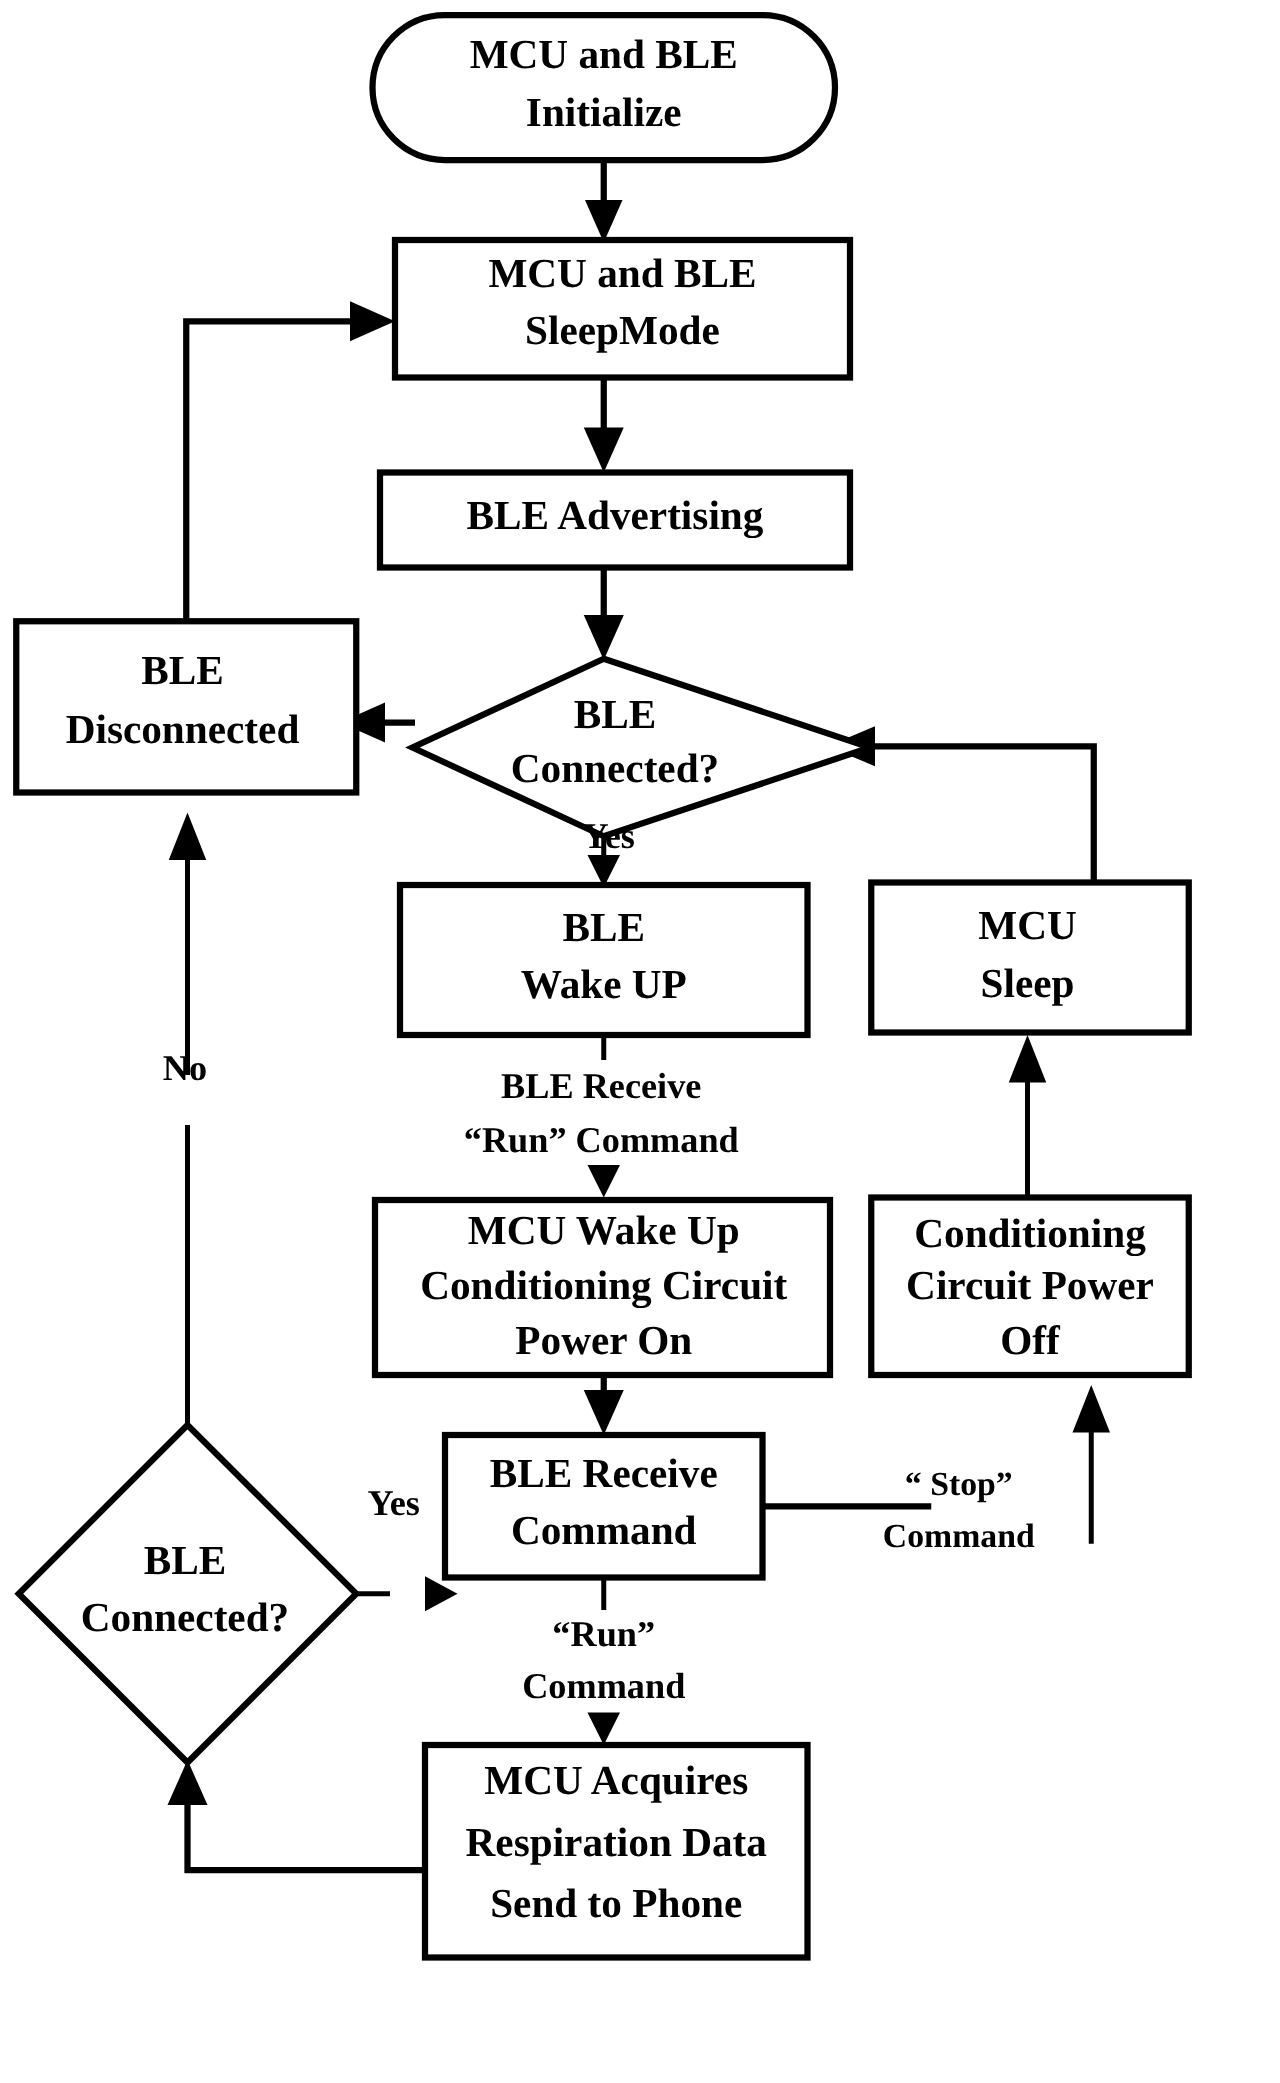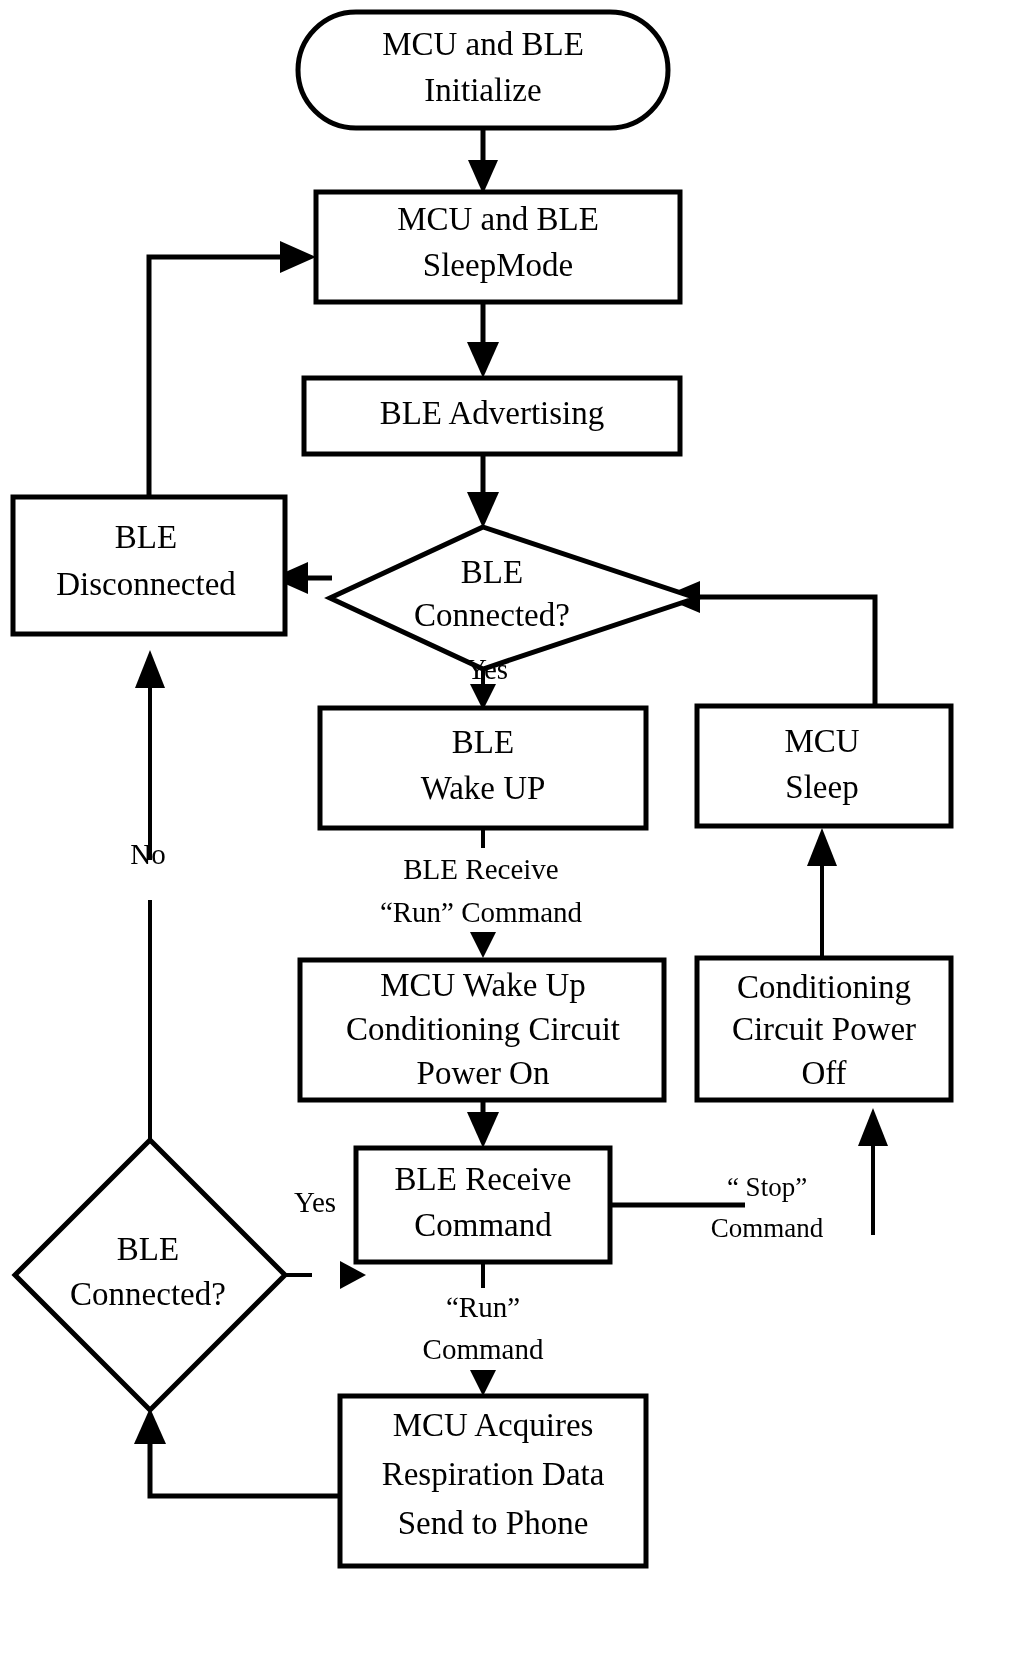--- a/index.html
+++ b/index.html
@@ -10,20 +10,21 @@
   body {
     width: 1024px;
     height: 1666px;
     font-family: "Liberation Serif", "DejaVu Serif", serif;
     overflow: hidden;
   }
   #flowchart-root {
     position: relative;
     width: 1024px;
     height: 1590px;
+    font-weight: bold;
   }
   svg#flow-svg {
     position: absolute;
     left: 0;
     top: 0;
     width: 1024px;
     height: 1666px;
     display: block;
   }
   .node-shape {

